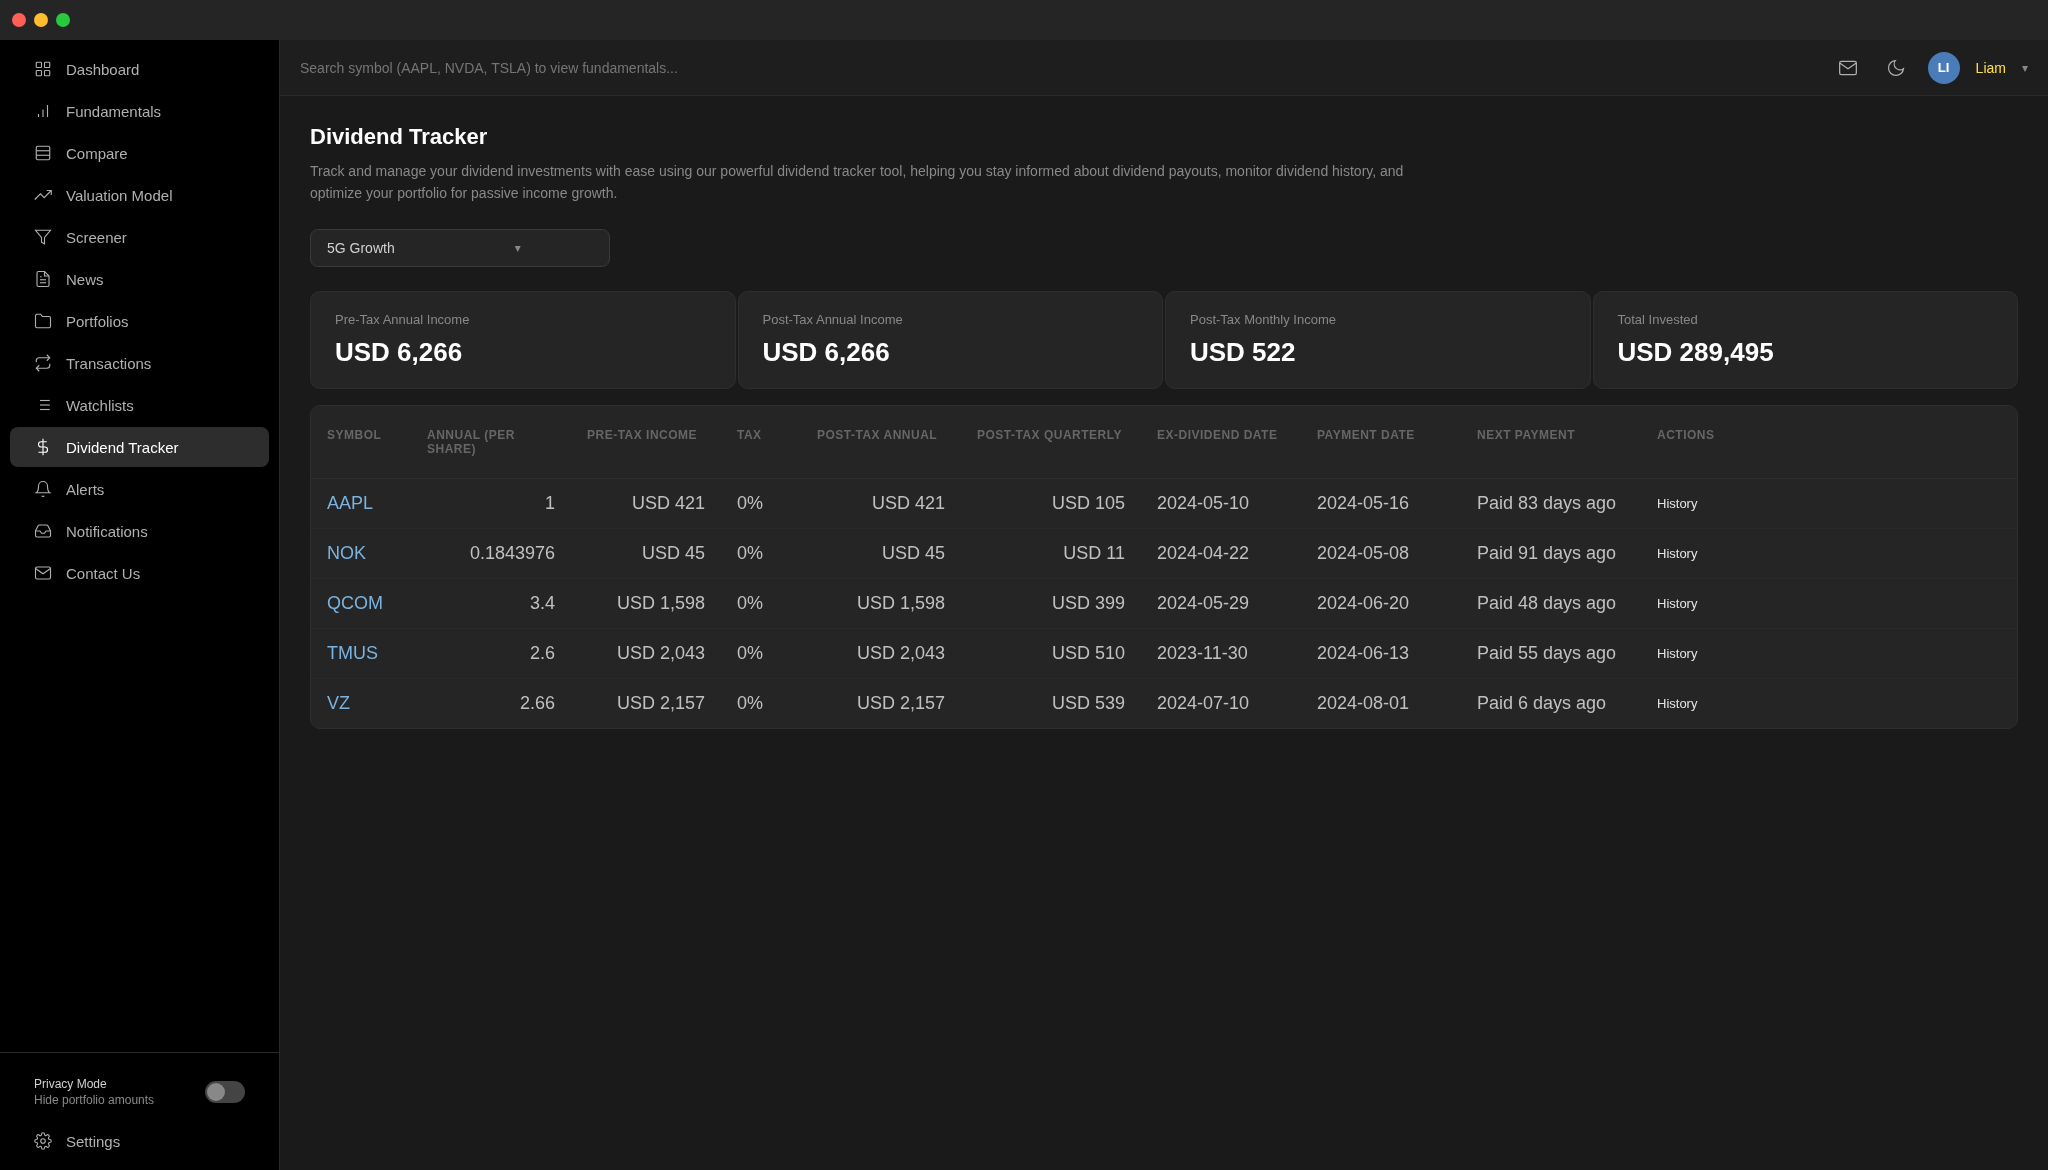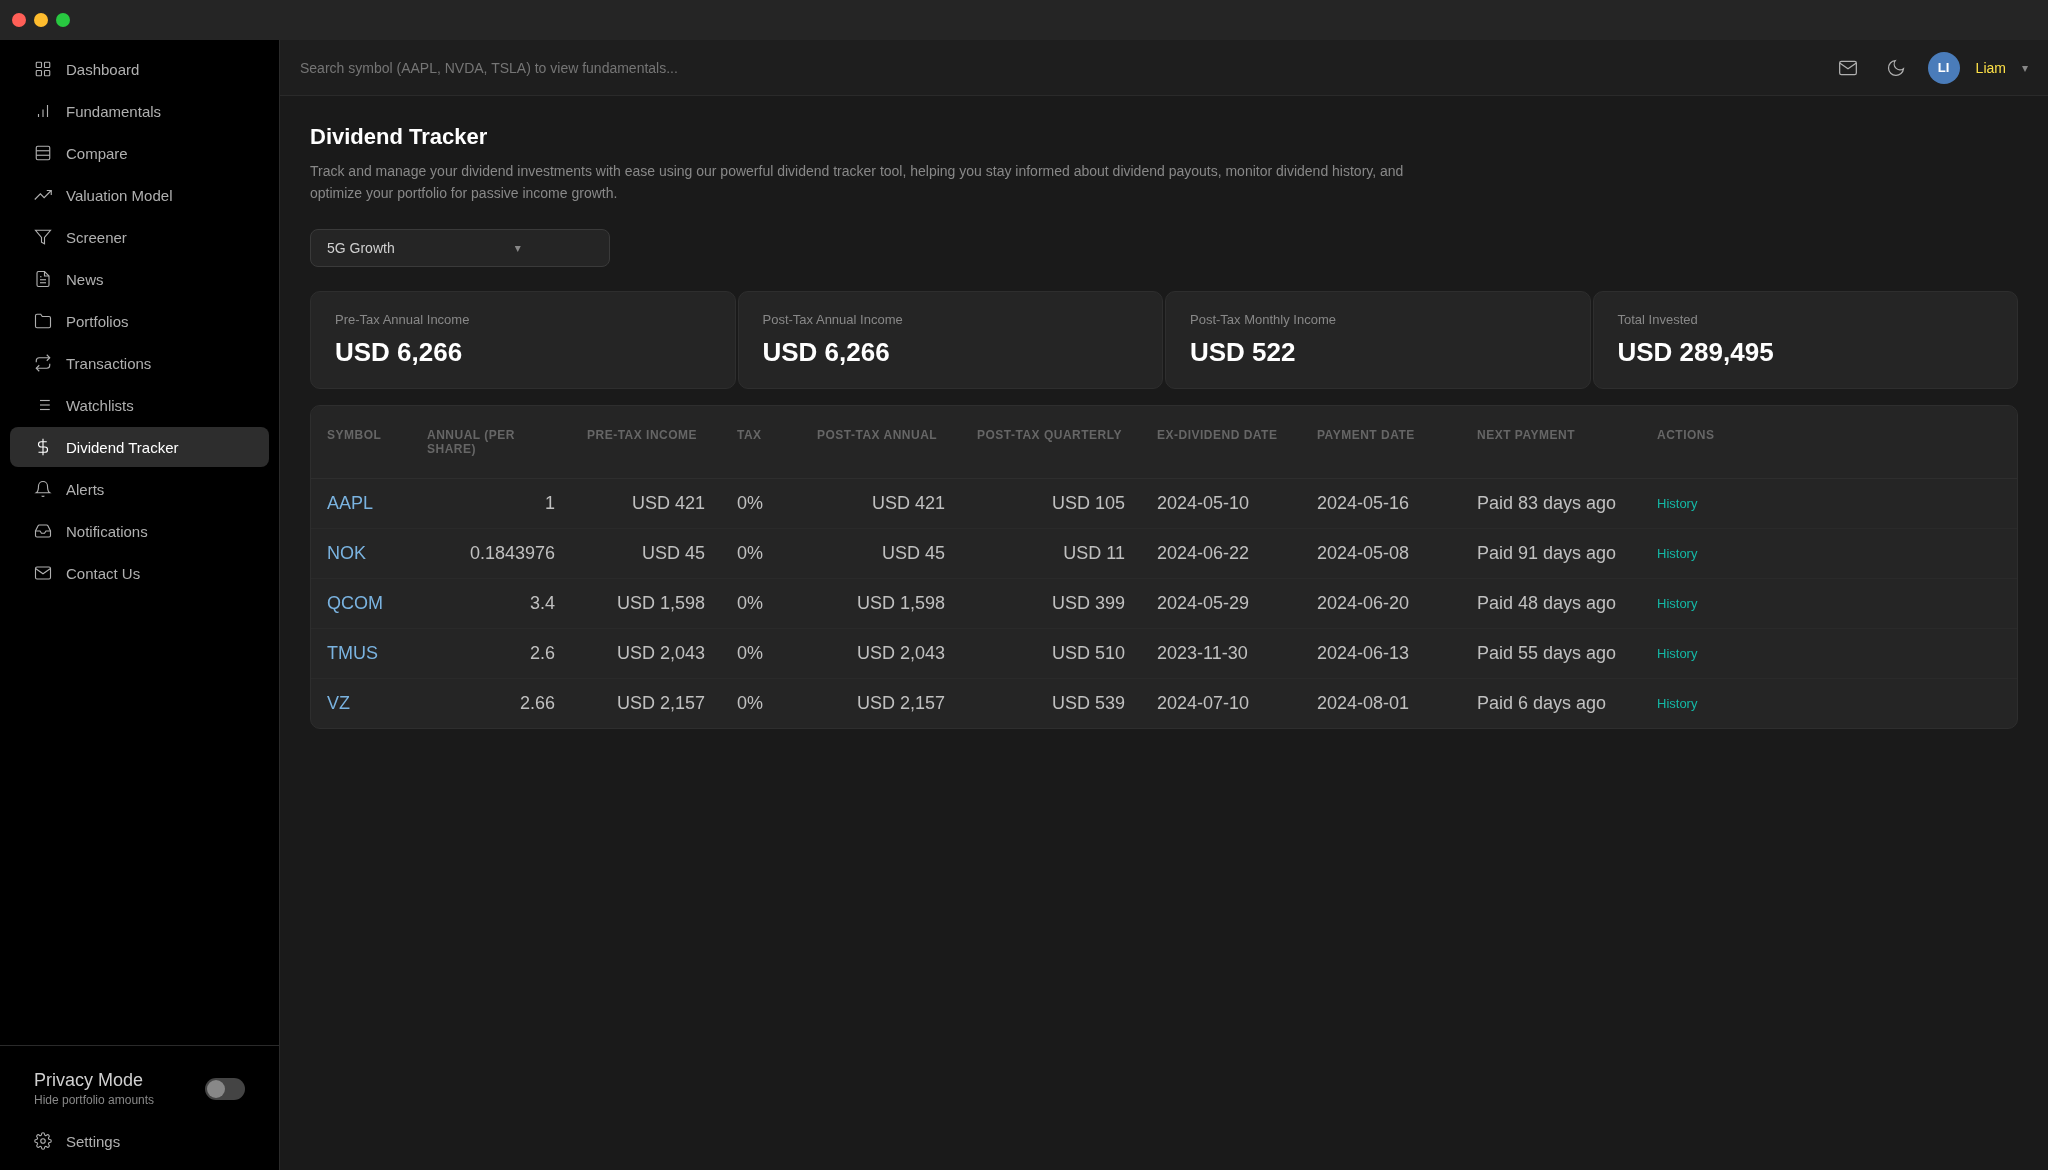--- a/index.html
+++ b/index.html
@@ -96,21 +96,21 @@
       align-items: center;
       justify-content: space-between;
       padding: 12px 24px;
       margin: 2px 10px;
     }
     .privacy-mode-text {
       display: flex;
       flex-direction: column;
     }
     .privacy-mode-title {
-      font-size: 18px;
+      font-size: 12px;
       color: #d0d0d0;
     }
     .privacy-mode-subtitle {
       font-size: 12px;
       color: #888;
       margin-top: 2px;
     }
     .toggle-switch {
       width: 40px;
       height: 22px;
@@ -313,21 +313,21 @@
       padding: 14px 16px;
       font-size: 18px;
       color: #c0c0c0;
     }
     .table-cell.symbol {
       color: #7ab3e0;
       font-weight: 500;
       cursor: pointer;
     }
     .table-cell.actions {
-      color: #14b8a6;
+      color: #e5e5e5;
       cursor: pointer;
       font-size: 13px;
     }
     .table-cell.align-right {
       text-align: right;
     }
   </style>
 </head>
 <body>
 
@@ -582,21 +582,21 @@
           <div class="table-cell actions">History</div>
         </div>
 
         <div class="table-row">
           <div class="table-cell symbol">NOK</div>
           <div class="table-cell align-right">0.1843976</div>
           <div class="table-cell align-right">USD 45</div>
           <div class="table-cell">0%</div>
           <div class="table-cell align-right">USD 45</div>
           <div class="table-cell align-right">USD 11</div>
-          <div class="table-cell">2024-06-22</div>
+          <div class="table-cell">2024-04-22</div>
           <div class="table-cell">2024-05-08</div>
           <div class="table-cell">Paid 91 days ago</div>
           <div class="table-cell actions">History</div>
         </div>
 
         <div class="table-row">
           <div class="table-cell symbol">QCOM</div>
           <div class="table-cell align-right">3.4</div>
           <div class="table-cell align-right">USD 1,598</div>
           <div class="table-cell">0%</div>

